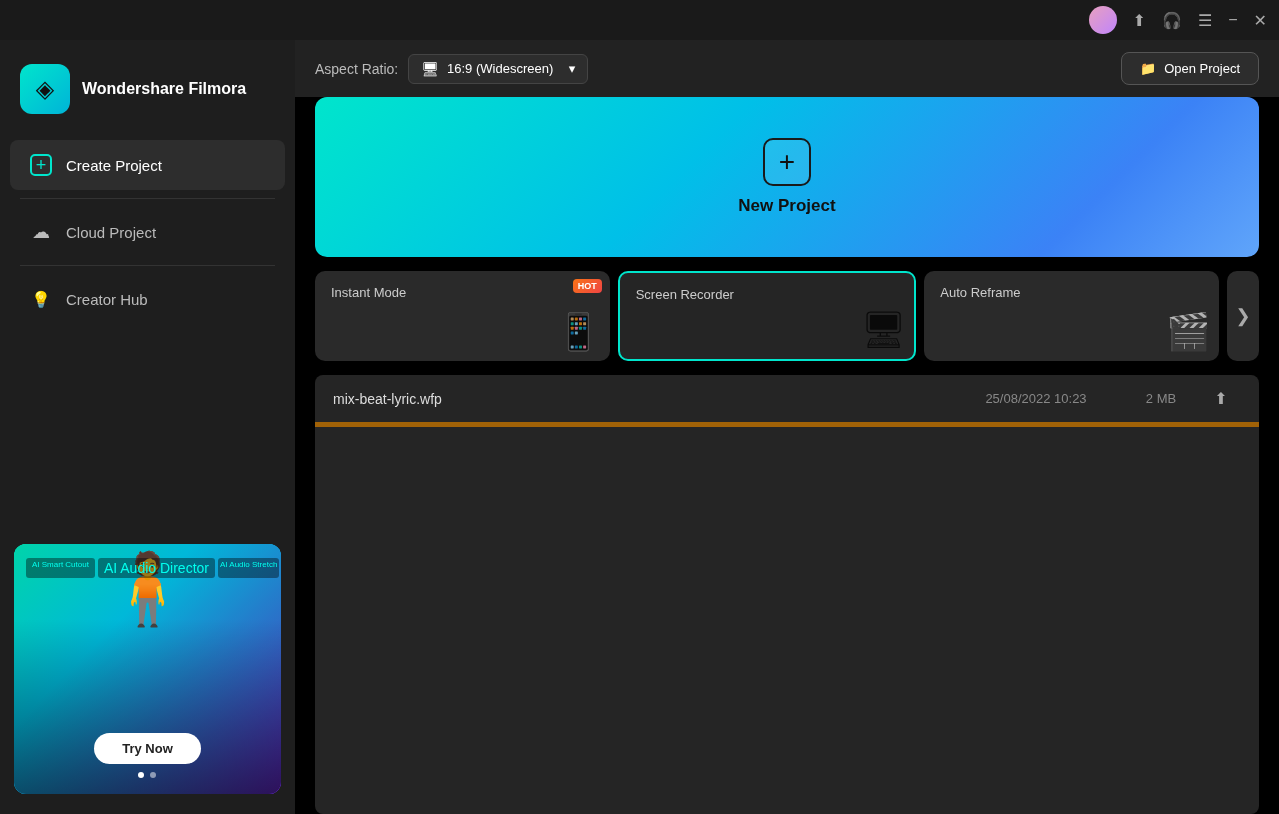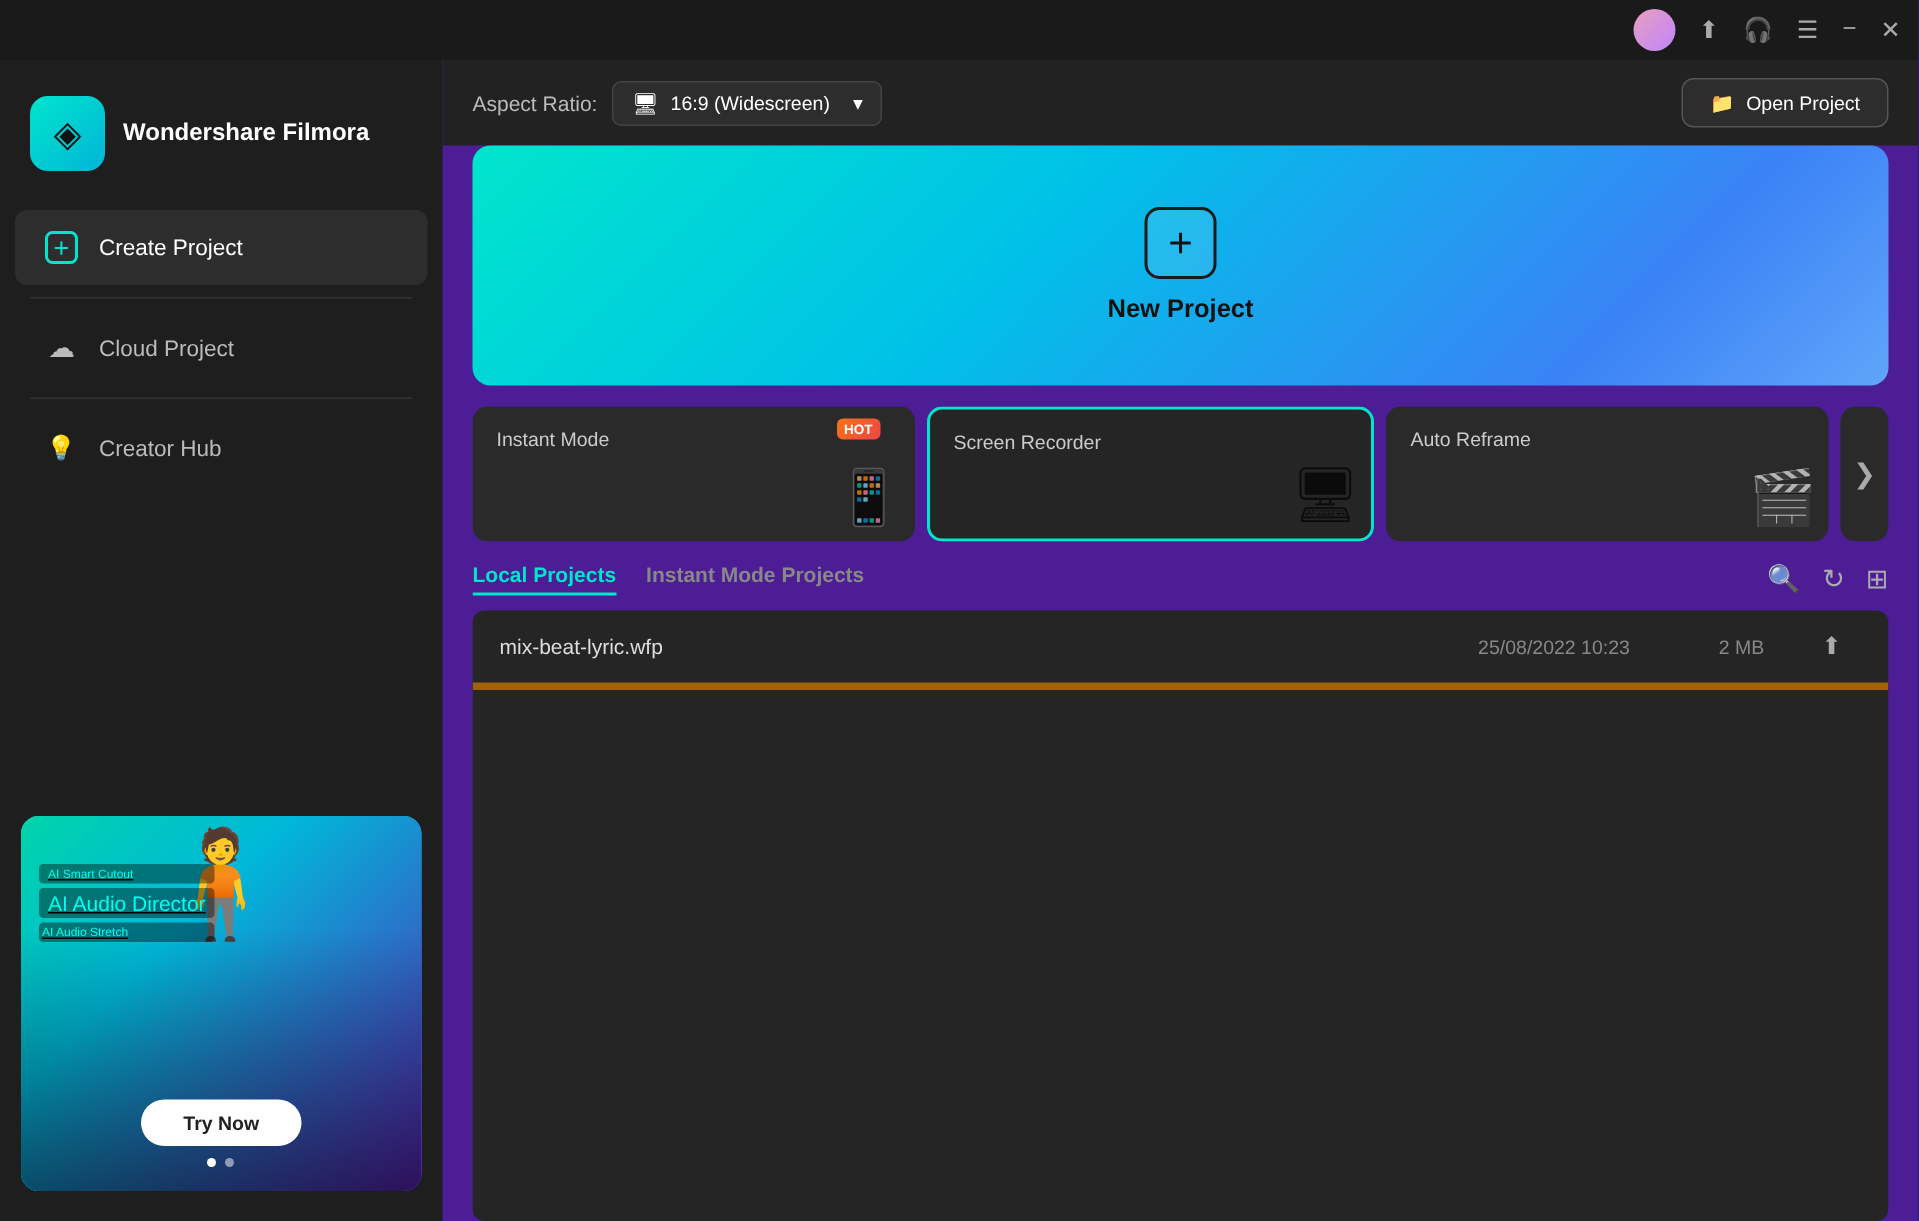--- a/index.html
+++ b/index.html
@@ -173,21 +173,21 @@
     .ad-dot {
       width: 6px; height: 6px;
       border-radius: 50%;
       background: rgba(255,255,255,0.5);
     }
     .ad-dot.active { background: #fff; }
 
     
     .main {
       flex: 1;
-      background: #4c1d95;
+      background: #000000;
       display: flex;
       flex-direction: column;
       overflow: hidden;
       justify-content: space-between;
     }
 
     
     .toolbar {
       display: flex;
       align-items: center;
@@ -302,21 +302,21 @@
     .feature-card-icon {
       position: absolute;
       right: 8px;
       bottom: 8px;
       font-size: 36px;
       opacity: 0.7;
     }
     .hot-badge {
       position: absolute;
       top: 8px;
-      right: 23px;
+      right: 8px;
       background: linear-gradient(135deg, #f97316, #ef4444);
       color: #fff;
       font-size: 9px;
       font-weight: 700;
       padding: 2px 5px;
       border-radius: 4px;
     }
     .more-arrow {
       width: 32px;
       height: 90px;
@@ -454,21 +454,21 @@
 
     <div class="ad-banner" style="margin-top:auto;">
       <div class="ad-decorative"></div>
 
       <div style="position:absolute;top:0;left:0;right:0;bottom:0;background:linear-gradient(135deg,#00d4aa 0%,#00b8d9 35%,#5b21b6 100%);z-index:0;"></div>
 
       <div style="position:absolute;top:10px;left:50%;transform:translateX(-50%);z-index:1;width:100%;text-align:center;">
         <div style="font-size:70px;line-height:1;">🧍</div>
       </div>
 
-      <div style="position:absolute;top:32px;left:12px;z-index:3;display:flex;flex-direction:column;gap:3px;text-decoration:underline;">
+      <div style="position:absolute;top:14px;left:12px;z-index:3;display:flex;flex-direction:row;gap:3px;">
         <div style="background:rgba(0,0,0,0.4);color:#00ffee;font-size:8px;padding:2px 6px;border-radius:3px;white-space:nowrap;">AI Smart Cutout</div>
         <div style="background:rgba(0,0,0,0.4);color:#00ffee;font-size:14px;padding:2px 6px;border-radius:3px;white-space:nowrap;text-align:center;">AI Audio Director</div>
         <div style="background:rgba(0,0,0,0.4);color:#00ffee;font-size:8px;padding:2px 2px;border-radius:3px;white-space:nowrap;">AI Audio Stretch</div>
       </div>
       <div class="ad-inner" style="z-index:2;position:relative;">
         <div class="ad-content">
           <button class="ad-btn">Try Now</button>
           <div class="ad-dots">
             <div class="ad-dot active"></div>
             <div class="ad-dot"></div>
@@ -518,31 +518,20 @@
       <div class="feature-card">
         <span class="feature-card-label">Auto Reframe</span>
         <div class="feature-card-icon">🎬</div>
       </div>
 
 
       <div class="more-arrow">❯</div>
     </div>
 
     <div class="projects-section">
-      <div class="projects-header">
-        <div class="projects-tabs">
-          <div class="projects-tab active">Local Projects</div>
-          <div class="projects-tab">Instant Mode Projects</div>
-        </div>
-        <div class="projects-actions">
-          <div class="projects-action-btn">🔍</div>
-          <div class="projects-action-btn">↻</div>
-          <div class="projects-action-btn">⊞</div>
-        </div>
-      </div>
 
       <div class="project-list">
         <div class="project-row">
           <span class="project-name">mix-beat-lyric.wfp</span>
           <span class="project-date">25/08/2022 10:23</span>
           <span class="project-size">2 MB</span>
           <span class="project-upload">⬆</span>
         </div>
       </div>
     </div>

